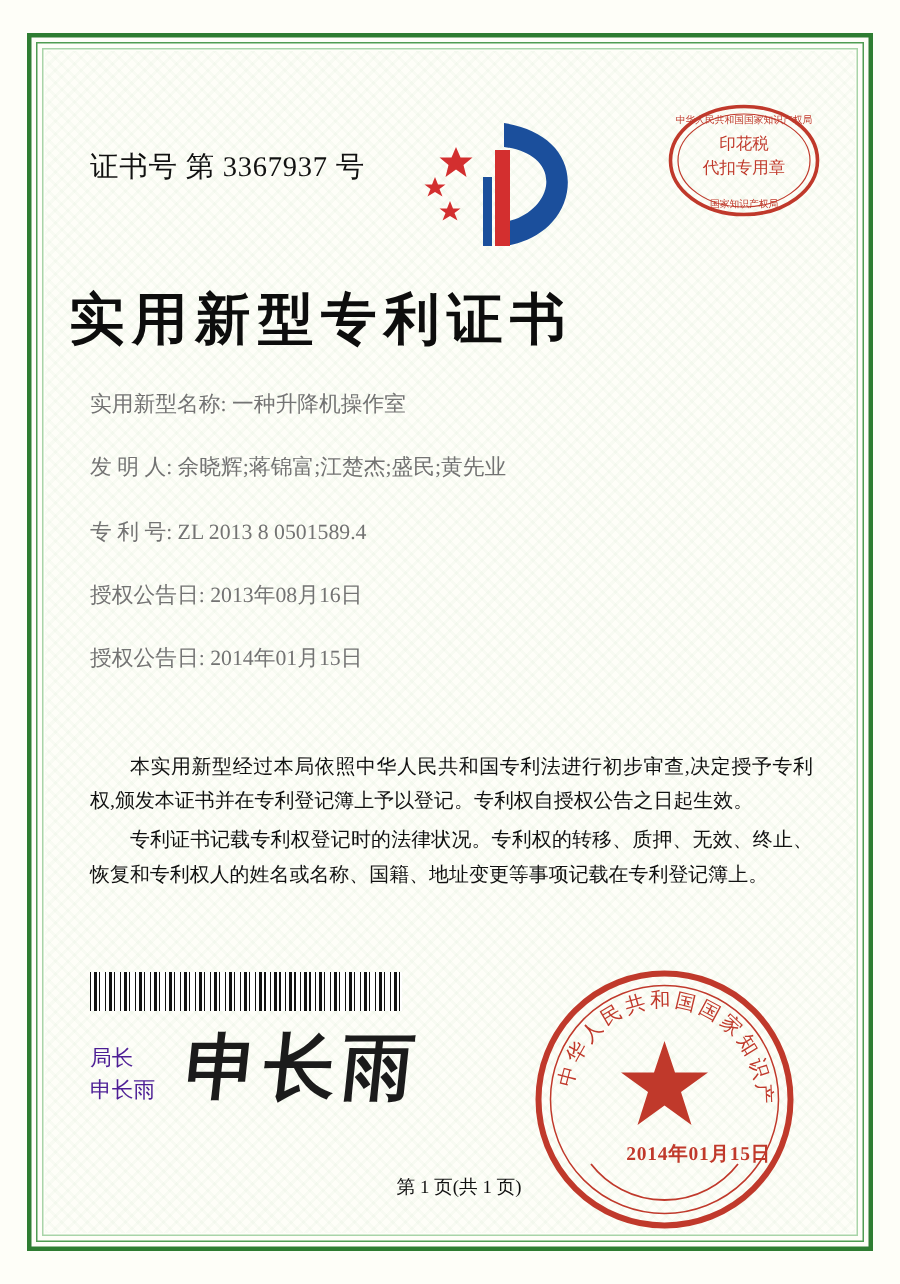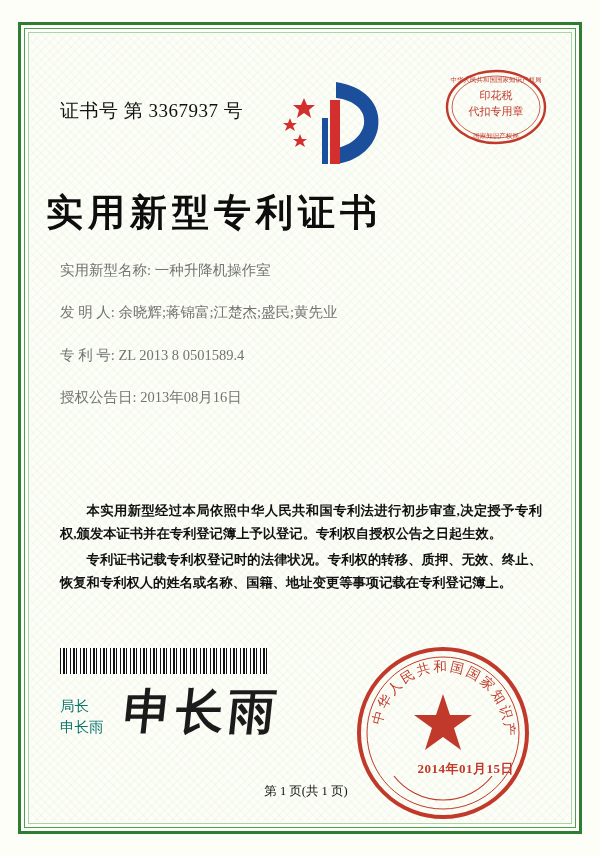--- a/index.html
+++ b/index.html
@@ -124,21 +124,20 @@
   }
   .body-text {
     position: absolute;
     left: 14px;
     right: 12px;
     top: 452px;
     font-size: 13.3px;
     line-height: 1.72;
     color: #111;
     text-align: justify;
-    font-weight: bold;
   }
   .body-text p {
     margin: 0 0 3px 0;
     text-indent: 2em;
   }
   
   .barcode {
     position: absolute;
     left: 14px;
     top: 600px;
@@ -157,21 +156,21 @@
       #111 6px, #111 7px,
       #fff 7px, #fff 10px
     );
   }
   .signature-block {
     position: absolute;
     left: 14px;
     top: 648px;
     font-size: 14.5px;
     line-height: 1.45;
-    color: #0f766e;
+    color: #4c1d95;
   }
   .handwriting {
     position: absolute;
     left: 78px;
     top: 632px;
     font-size: 48px;
     font-family: "DejaVu Serif", "Liberation Serif", serif;
     color: #1b1b1b;
     letter-spacing: 4px;
     transform: skewX(-6deg);
@@ -255,20 +254,24 @@
         <span class="lbl">发 明 人:</span>
         <span class="val">余晓辉;蒋锦富;江楚杰;盛民;黄先业</span>
       </div>
       <div class="field">
         <span class="lbl">专 利 号:</span>
         <span class="val">ZL 2013 8 0501589.4</span>
       </div>
       <div class="field">
         <span class="lbl">授权公告日:</span>
         <span class="val">2013年08月16日</span>
+      </div>
+      <div class="field">
+        <span class="lbl">授权公告日:</span>
+        <span class="val">2014年01月15日</span>
       </div>
     </div>
 
     <div class="body-text">
       <p>本实用新型经过本局依照中华人民共和国专利法进行初步审查,决定授予专利权,颁发本证书并在专利登记簿上予以登记。专利权自授权公告之日起生效。</p>
       <p>专利证书记载专利权登记时的法律状况。专利权的转移、质押、无效、终止、恢复和专利权人的姓名或名称、国籍、地址变更等事项记载在专利登记簿上。</p>
     </div>
 
     <div class="barcode">
       <div class="bars"></div>

